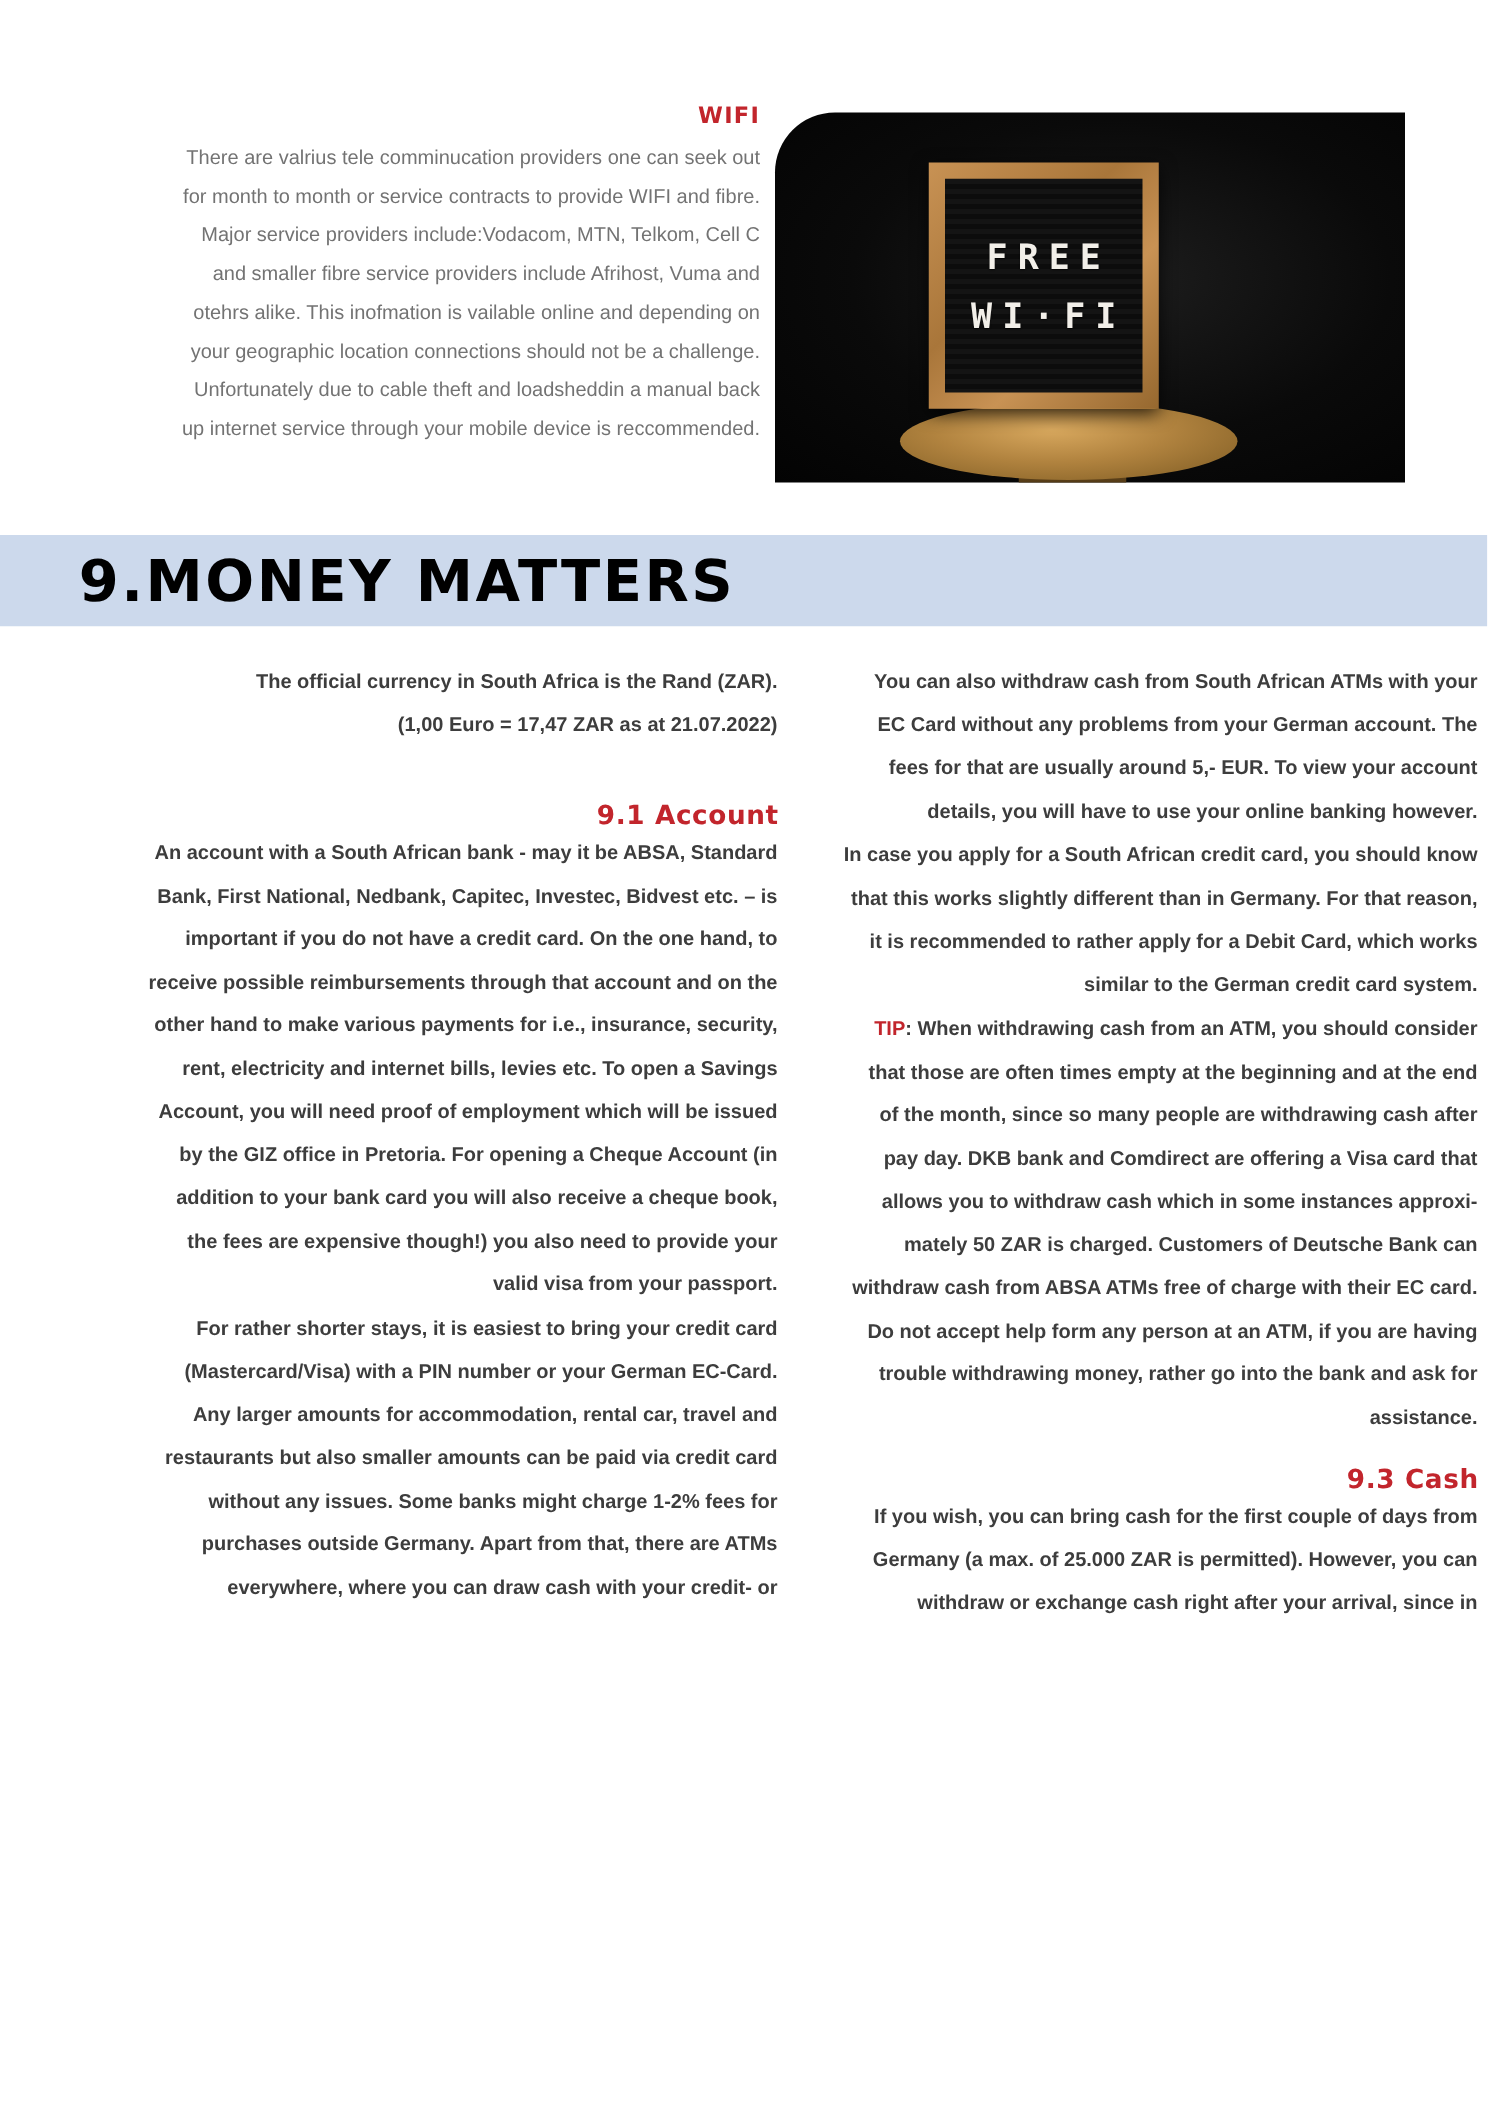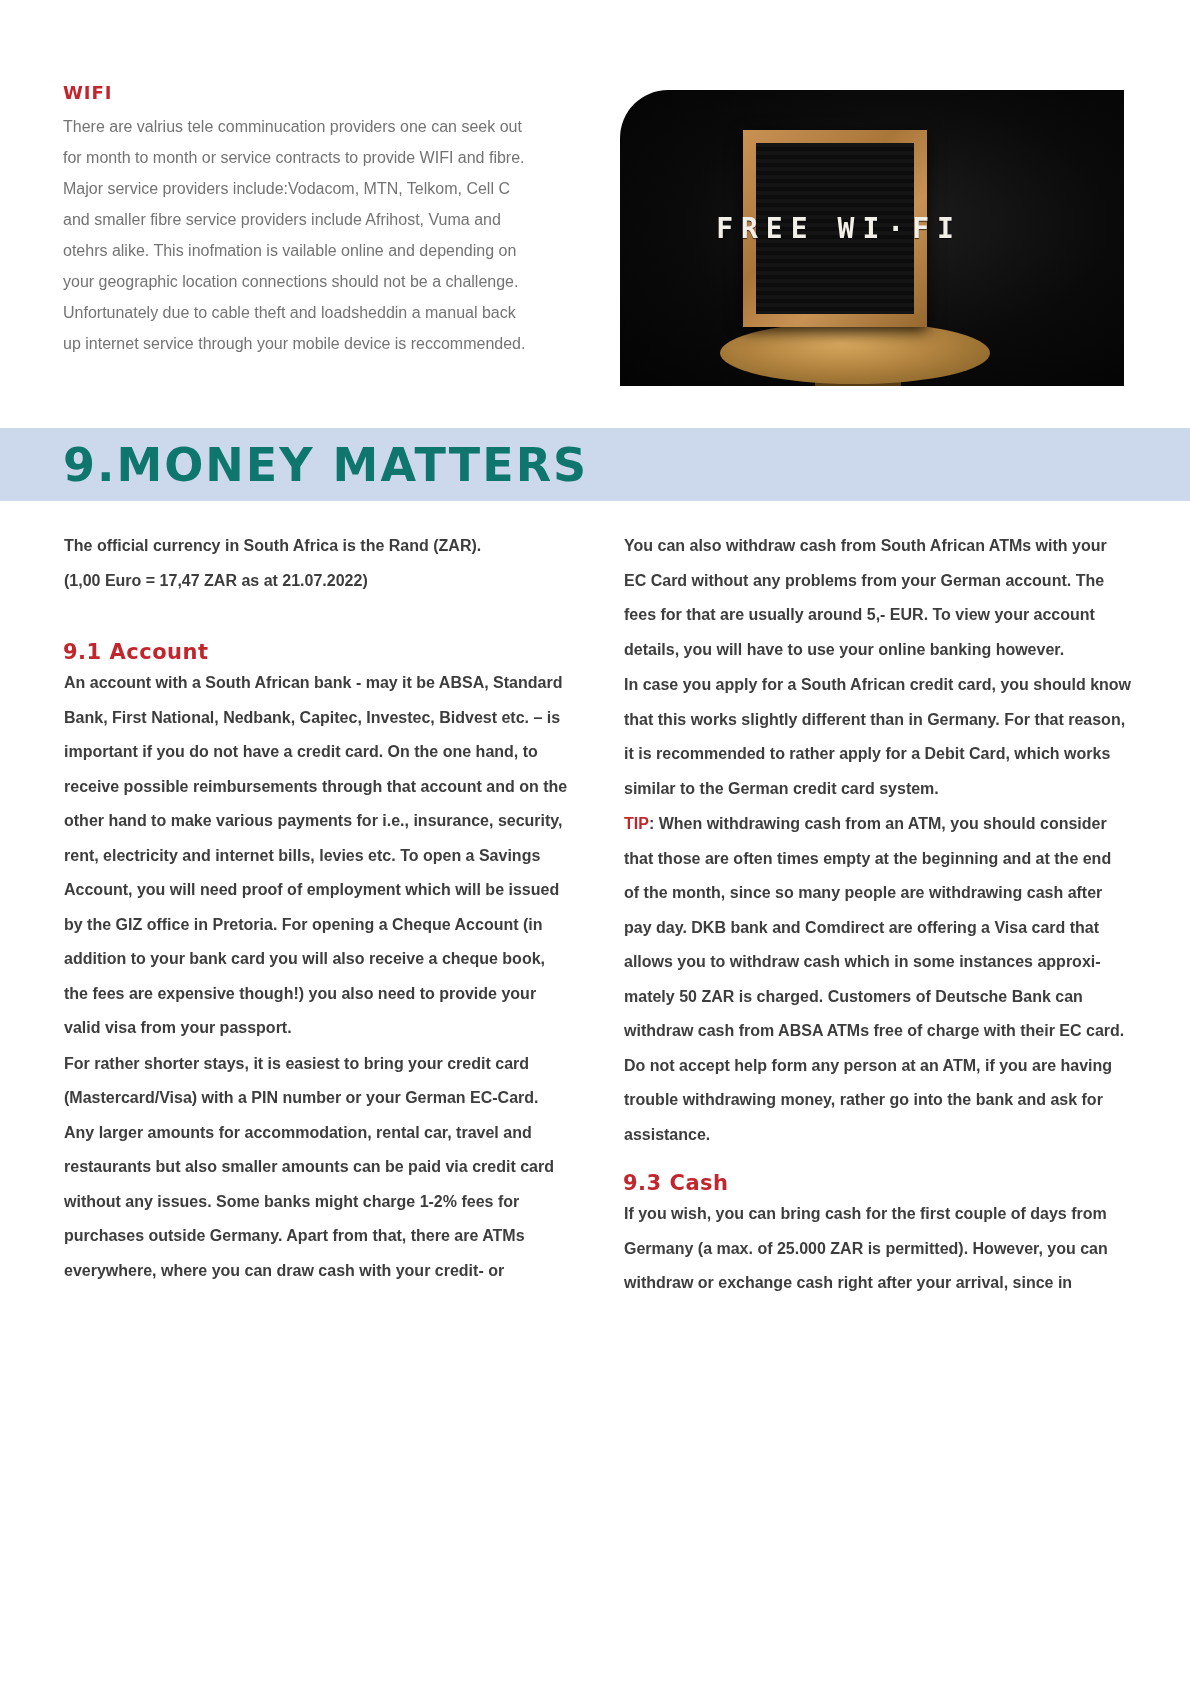--- a/index.html
+++ b/index.html
@@ -3,20 +3,21 @@
 <meta charset="utf-8">
 <style>
   html,body{margin:0;padding:0;background:#ffffff;}
   .page{
     position:relative;
     width:1190px;height:1296px;
     background:#ffffff;
     font-family:"Liberation Sans", sans-serif;
     color:#3d3d3d;
     overflow:hidden;
+    text-align:right;
   }
   .red{color:#c2252c;}
   .lines{white-space:pre-line;}
 
   
   .wifi-block{position:absolute;left:63px;top:82px;width:545px;}
   .wifi-heading{
     font-family:"DejaVu Sans", sans-serif;
     font-weight:bold;font-size:18px;letter-spacing:1px;
     color:#c2252c;margin:0 0 8px 0;
@@ -31,21 +32,21 @@
     overflow:hidden;
   }
   .letterboard-frame{
     position:absolute;left:123px;top:40px;width:184px;height:197px;
     background:linear-gradient(135deg,#c89254 0%,#a9763a 40%,#c89254 65%,#96682f 100%);
     box-shadow:0 4px 14px rgba(0,0,0,.8);
   }
   .letterboard{
     position:absolute;left:13px;top:13px;right:13px;bottom:13px;
     background:repeating-linear-gradient(180deg,#141414 0 4px,#0c0c0c 4px 8px);
-    display:flex;flex-direction:row;align-items:center;justify-content:center;gap:14px;
+    display:flex;flex-direction:column;align-items:center;justify-content:center;gap:14px;
   }
   .board-line{
     font-family:"DejaVu Sans Mono", monospace;
     color:#f2efe9;font-size:28px;font-weight:bold;letter-spacing:8px;
     text-indent:8px; text-shadow:0 1px 1px rgba(0,0,0,.7);
   }
   .stool-top{
     position:absolute;left:100px;top:232px;width:270px;height:62px;
     border-radius:50%;
     background:radial-gradient(ellipse at 45% 35%, #d8a85e 0%, #b1833f 45%, #7c5a22 100%);
@@ -57,21 +58,21 @@
 
   
   .banner{
     position:absolute;left:0;top:428px;width:1190px;height:73px;
     background:#ccd9ec;display:flex;align-items:center;
   }
   .banner-title{
     margin:0 0 0 63px;
     font-family:"DejaVu Sans", sans-serif;
     font-weight:bold;font-size:46px;letter-spacing:2px;
-    color:#0f766e;
+    color:#000000;
   }
 
   
   .col{position:absolute;top:528px;font-size:16px;line-height:34.5px;color:#3d3d3d;}
   .col-left{left:63px;width:560px;}
   .col-right{left:623px;width:560px;}
   .col p{margin:1px;font-weight:bold;}
   .section-heading{
     font-family:"DejaVu Sans", sans-serif;
     font-weight:bold;font-size:21px;letter-spacing:.5px;

